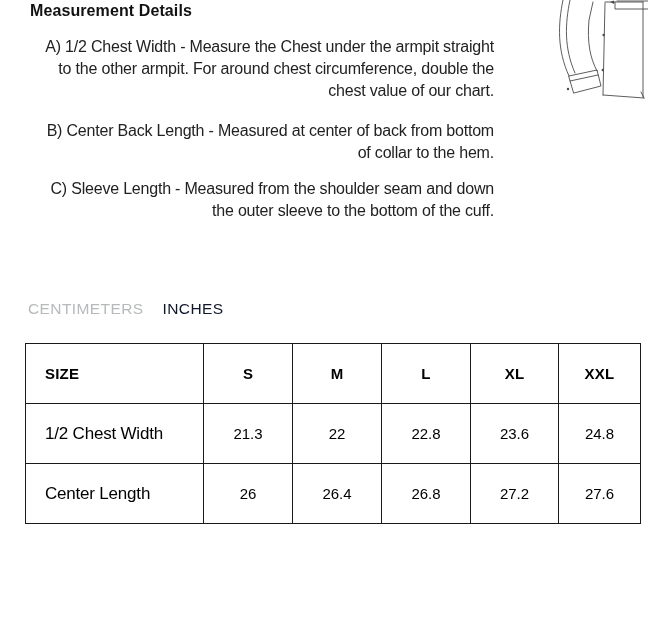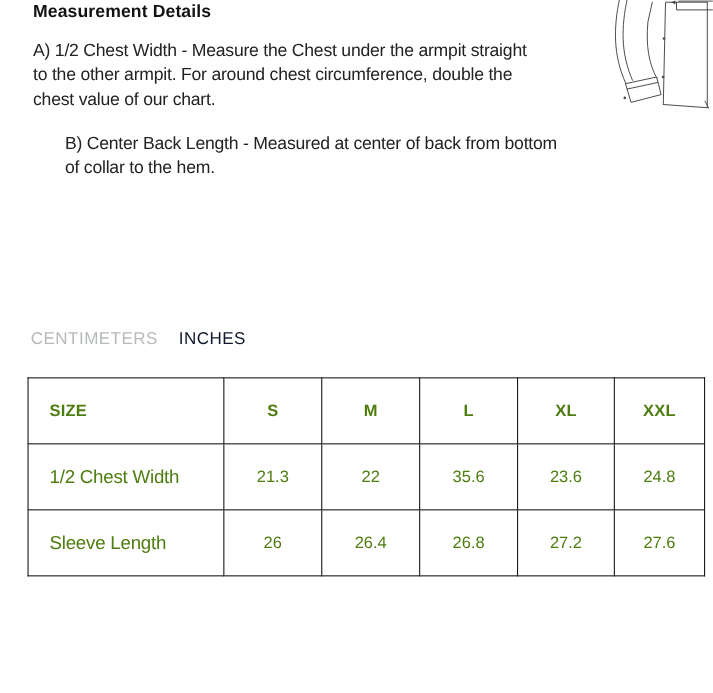--- a/index.html
+++ b/index.html
@@ -15,23 +15,24 @@
 
   .heading {
     position: absolute; left: 30px; top: 2px;
     font-size: 16px; font-weight: bold; color: #121212;
     letter-spacing: 0.1px;
   }
   .para {
     position: absolute; left: 30px; width: 464px;
     font-size: 16px; line-height: 22px; color: #222222;
     letter-spacing: -0.2px;
+    text-align: right;
   }
   .para-a { top: 36px; }
-  .para-b { top: 120px; margin-left: 29px; }
+  .para-b { top: 120px; }
   .para-c { top: 178px; }
 
   .shirt-illustration {
     position: absolute; right: 0; top: 0; width: 93px; height: 108px;
   }
   .shirt-illustration svg { display: block; }
 
   .unit-tabs {
     position: absolute; left: 28px; top: 300px;
     display: flex; gap: 19px; align-items: center;
@@ -40,21 +41,21 @@
   .unit-tab { cursor: pointer; }
   .unit-tab.inactive { color: #b6babb; }
   .unit-tab.active { color: #0f172a; }
 
   table.size-table {
     position: absolute; left: 25px; top: 343px;
     width: 615px;
     border-collapse: collapse;
     table-layout: fixed;
     font-size: 15px;
-    color: #4d7c0f;
+    color: #000000;
   }
   .size-table col.c-label { width: 178px; }
   .size-table col.c-s  { width: 89px; }
   .size-table col.c-m  { width: 89px; }
   .size-table col.c-l  { width: 89px; }
   .size-table col.c-xl { width: 88px; }
   .size-table col.c-xxl{ width: 82px; }
   .size-table th, .size-table td {
     border: 1px solid #1a1a1a;
     height: 60px;
@@ -71,20 +72,21 @@
 </style>
 </head>
 <body>
 
 <div class="stage">
 
   <div class="heading">Measurement Details</div>
 
   <p class="para para-a">A) 1/2 Chest Width - Measure the Chest under the armpit straight to the other armpit. For around chest circumference, double the chest value of our chart.</p>
   <p class="para para-b">B) Center Back Length - Measured at center of back from bottom of collar to the hem.</p>
+  <p class="para para-c">C) Sleeve Length - Measured from the shoulder seam and down the outer sleeve to the bottom of the cuff.</p>
 
   <div class="shirt-illustration">
     <svg width="93" height="108" viewBox="0 0 93 108" fill="none" xmlns="http://www.w3.org/2000/svg">
       <g stroke="#4b4b4b" stroke-width="0.9" fill="none" stroke-linecap="round">
 
         <path d="M8,0 C3,24 2,50 14,76"></path>
         <path d="M15,0 C10,24 9,48 20,73"></path>
 
         <path d="M38,2 L34,20 C32,42 35,58 42,71"></path>
 
@@ -133,26 +135,26 @@
         <th>L</th>
         <th>XL</th>
         <th>XXL</th>
       </tr>
     </thead>
     <tbody>
       <tr>
         <td class="row-head">1/2 Chest Width</td>
         <td>21.3</td>
         <td>22</td>
-        <td>35.6</td>
+        <td>22.8</td>
         <td>23.6</td>
         <td>24.8</td>
       </tr>
       <tr>
-        <td class="row-head">Sleeve Length</td>
+        <td class="row-head">Center Length</td>
         <td>26</td>
         <td>26.4</td>
         <td>26.8</td>
         <td>27.2</td>
         <td>27.6</td>
       </tr>
     </tbody>
   </table>
 
 </div>

